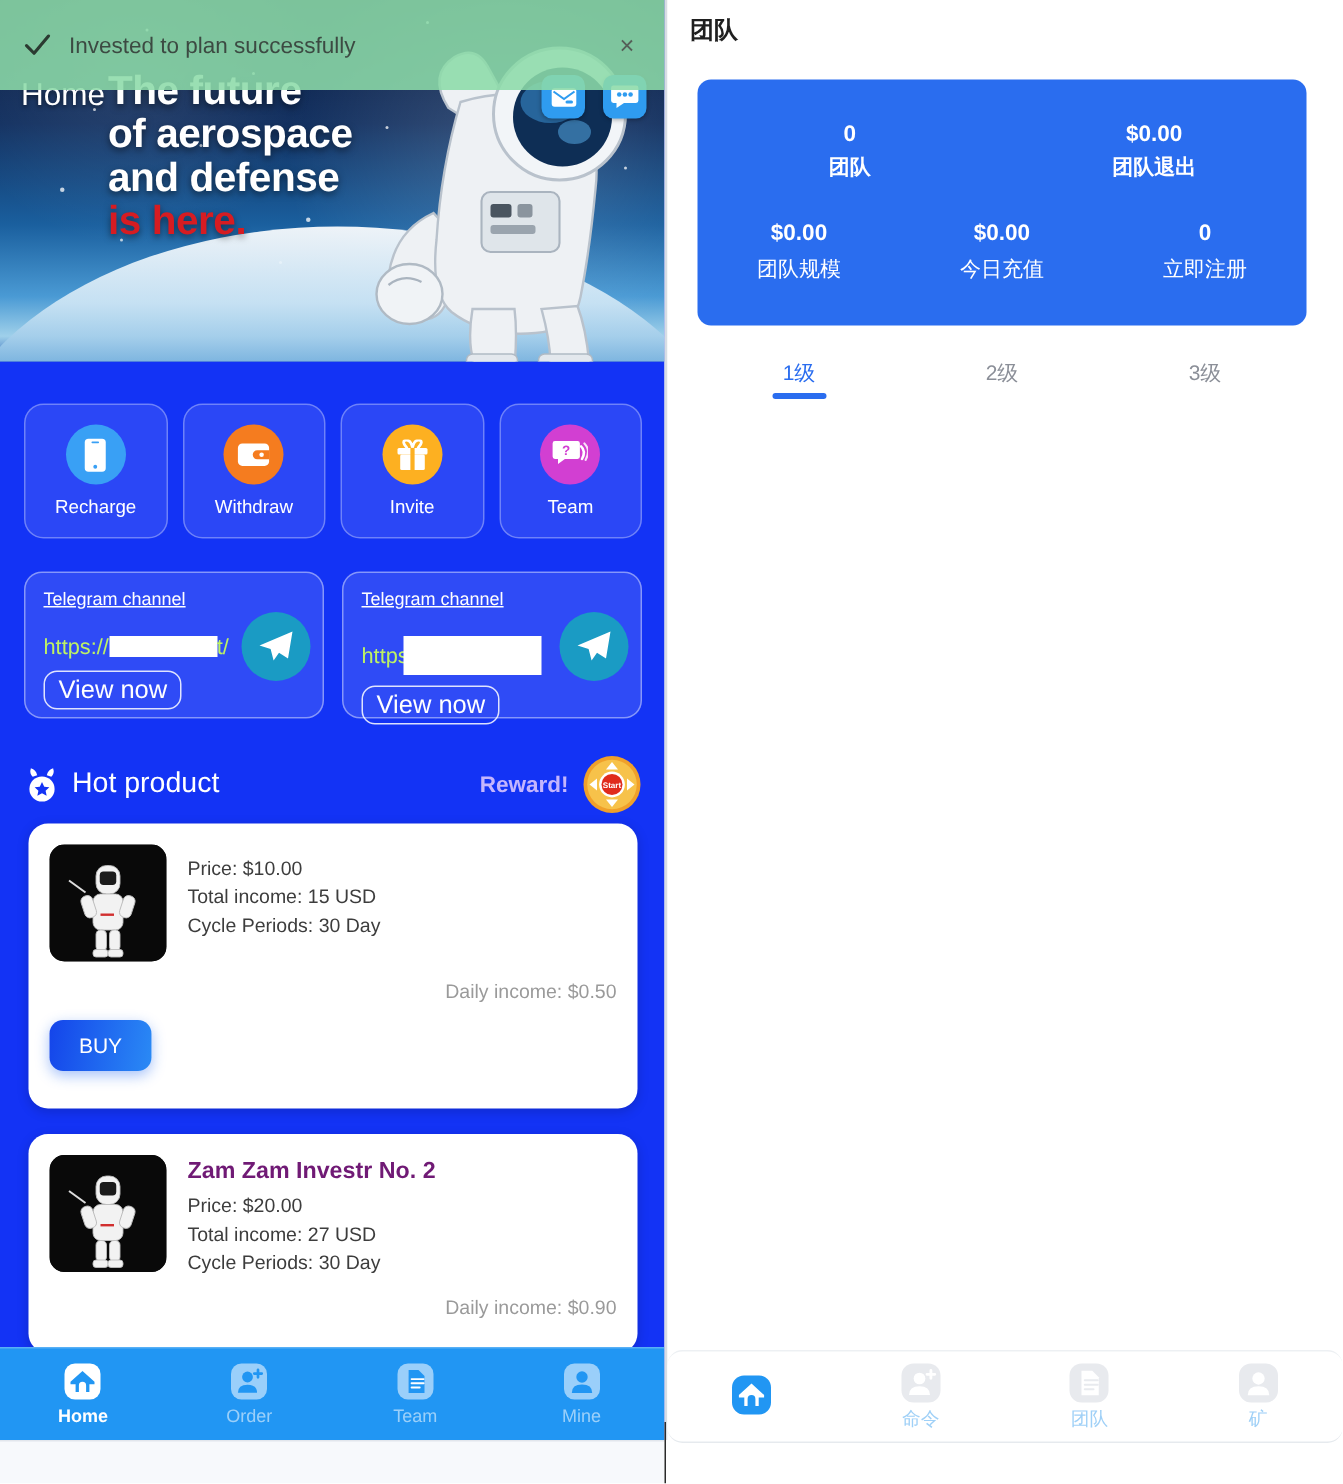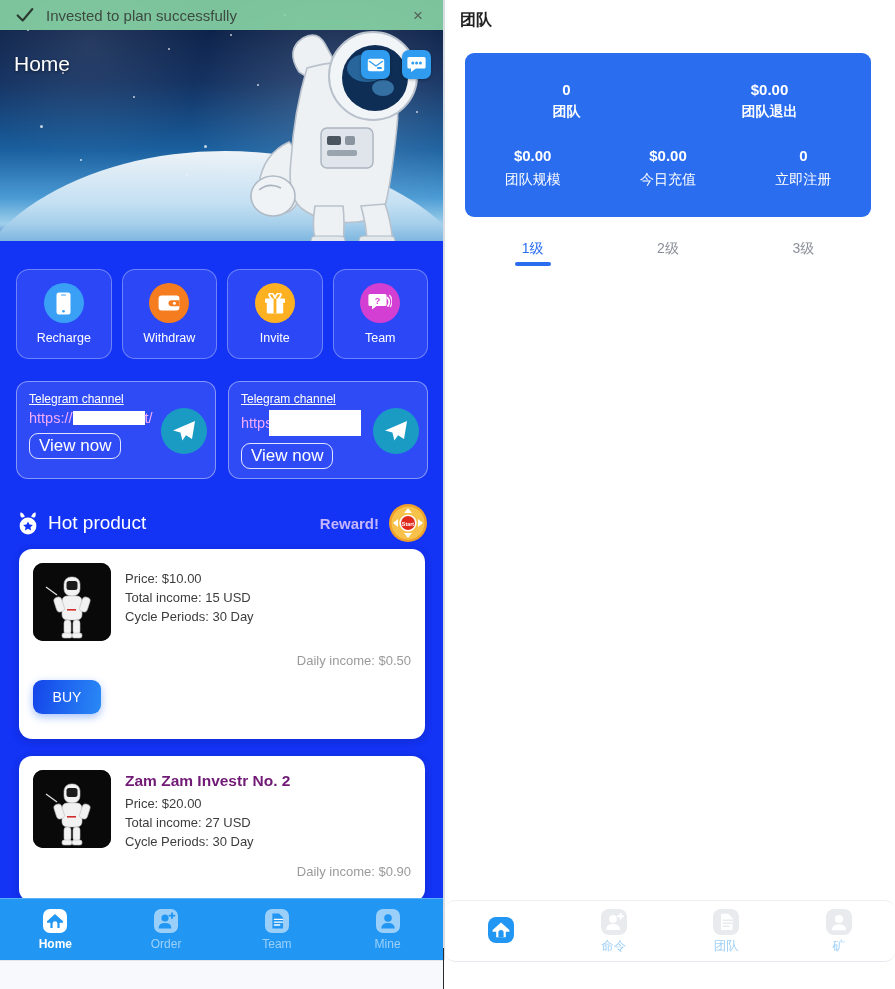--- a/index.html
+++ b/index.html
@@ -70,21 +70,21 @@
   .hero-icons { position:absolute; right:12px; top:50px; display:flex; gap:12px; z-index:8;}
   .hero-icon {
     width:29px; height:29px; border-radius:7px;
     background:#2f9cf0;
     display:flex; align-items:center; justify-content:center;
     box-shadow:0 1px 3px rgba(0,0,0,.3);
   }
 
   
   .toast {
-    position:absolute; left:0; top:0; width:443px; height:30px;
+    position:absolute; left:0; top:0; width:443px; height:60px;
     background:rgba(140,219,168,0.88);
     display:flex; align-items:center; padding:0 14px; z-index:40;
   }
   .toast .chk { width:22px; height:22px; flex:none; }
   .toast .msg { margin-left:10px; color:#3c4a42; font-size:15px; }
   .toast .x {
     margin-left:auto; color:#555f58; font-size:17px; line-height:1;
     cursor:pointer; padding:4px 6px;
   }
 
@@ -106,21 +106,21 @@
 
   
   .tg-row { position:absolute; left:16px; top:381px; width:412px; display:flex; gap:12px; }
   .tg-card {
     position:relative; width:200px; height:98px; border-radius:12px;
     background:rgba(255,255,255,0.12);
     border:1px solid rgba(255,255,255,0.42);
     padding:10px 12px; cursor:pointer;
   }
   .tg-card .t { color:#fff; font-size:12px;text-decoration:underline; }
-  .tg-card .u { color:#f0abfc; font-size:14.5px; margin-top:4px; white-space:nowrap; }
+  .tg-card .u { color:#bef264; font-size:14.5px; margin-top:18px; white-space:nowrap; }
   .tg-card .redact { display:inline-block; background:#fff; height:14px; vertical-align:-2px; }
   .tg-card .btn {
     display:inline-block; margin-top:7px; padding:2px 9px;
     border:1px solid rgba(255,255,255,.85); border-radius:9px;
     color:#fff; font-size:17px;
   }
   .tg-card .plane {
     position:absolute; right:8px; top:26px; width:46px; height:46px;
     border-radius:50%; background:#1a9bc4;
     display:flex; align-items:center; justify-content:center;
@@ -262,20 +262,26 @@
         <rect x="124" y="140" width="30" height="6" rx="2" fill="#9aa4ae"></rect>
 
         <ellipse cx="70" cy="186" rx="22" ry="20" fill="#f0f3f6" stroke="#b0bac4" stroke-width="1.6"></ellipse>
         <path d="M56 180 q10 -8 22 -2" stroke="#aab4bf" stroke-width="1.6" fill="none"></path>
 
         <rect x="108" y="226" width="34" height="12" rx="4" fill="#e3e8ed" stroke="#b0bac4"></rect>
         <rect x="156" y="226" width="36" height="12" rx="4" fill="#e3e8ed" stroke="#b0bac4"></rect>
       </svg>
 
       <div class="hero-home">Home</div>
+      <div class="hero-copy">
+        <span class="l">The future</span>
+        <span class="l">of aerospace</span>
+        <span class="l">and defense</span>
+        <span class="l red">is here.</span>
+      </div>
 
       <div class="hero-icons">
         <div class="hero-icon">
           <svg width="18" height="14" viewBox="0 0 18 14">
             <rect x="0.8" y="0.8" width="16.4" height="12.4" rx="2" fill="#fff"></rect>
             <path d="M2 3 L9 8 L16 3" stroke="#2f9cf0" stroke-width="1.4" fill="none"></path>
             <rect x="10" y="9" width="5" height="2" rx="1" fill="#2f9cf0"></rect>
           </svg>
         </div>
         <div class="hero-icon">

